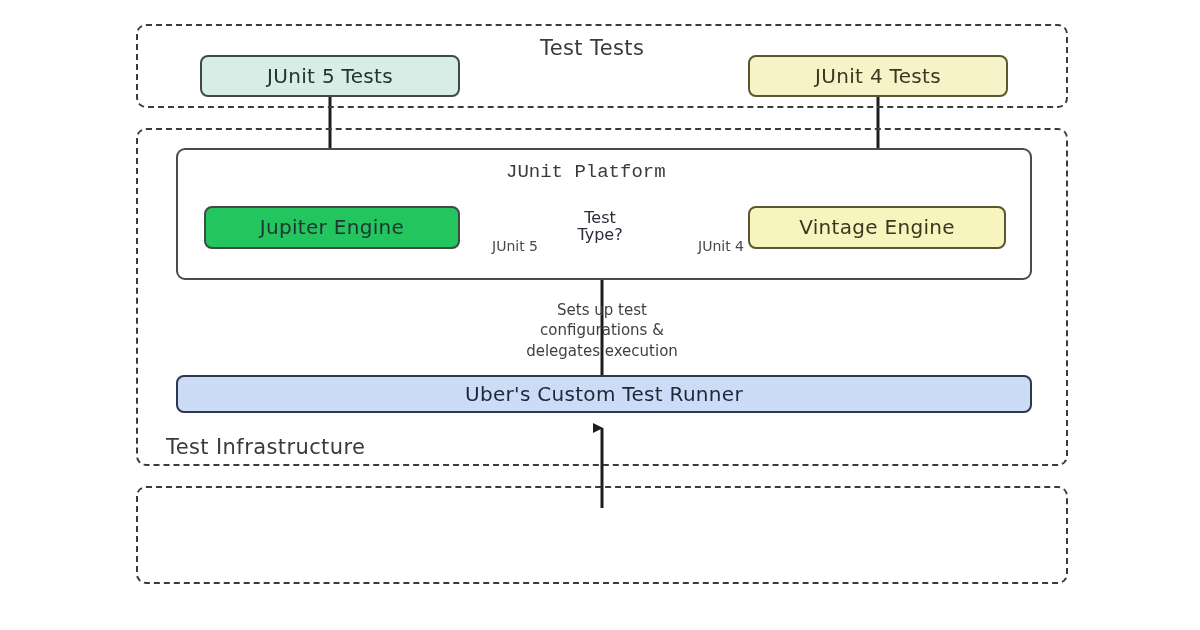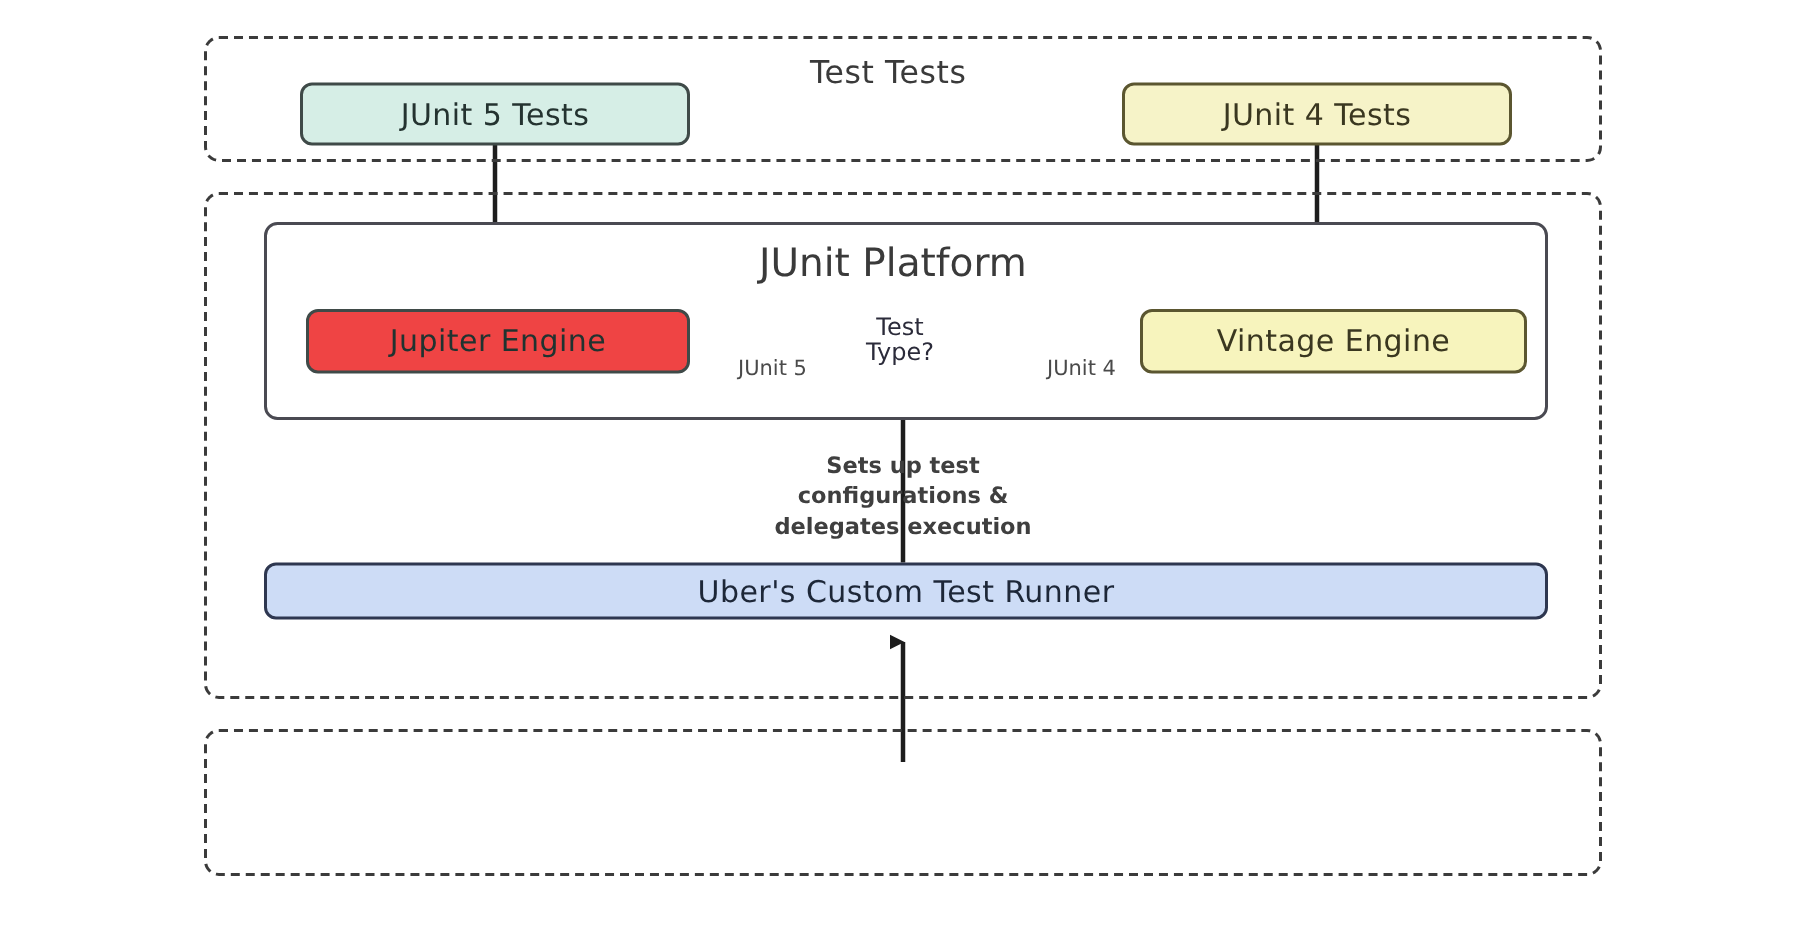--- a/index.html
+++ b/index.html
@@ -43,40 +43,41 @@
   .subgraph {
     position: absolute;
     border: 2.5px solid #4a4a52;
     border-radius: 9px;
     box-sizing: border-box;
     background: #ffffff;
   }
   .subgraph-title {
     position: absolute;
     color: #3a3a3a;
-    font-size: 26px;
+    font-size: 19px;
     white-space: nowrap;
+    font-family: Liberation Mono, monospace;
   }
   
   .node {
     position: absolute;
     box-sizing: border-box;
     border-radius: 8px;
     display: flex;
     align-items: center;
     justify-content: center;
     text-align: center;
     font-size: 20px;
     letter-spacing: 0.3px;
     line-height: 1.15;
   }
   .node-mint   { background: #d6eee6; border: 2.5px solid #3f4a48; color: #243330; }
-  .node-aqua   { background: #ef4444; border: 2.5px solid #3f4a48; color: #1f3330; }
+  .node-aqua   { background: #22c55e; border: 2.5px solid #3f4a48; color: #1f3330; }
   .node-cream  { background: #f6f3c8; border: 2.5px solid #5b5630; color: #3a3720; }
-  .node-yellow { background: #f7f4bd; border: 2.5px solid #5b5630; color: #3a3720; margin-left: 12px; }
+  .node-yellow { background: #f7f4bd; border: 2.5px solid #5b5630; color: #3a3720; }
   .node-blue   { background: #cddcf6; border: 2.5px solid #2e3750; color: #1d2738; }
   .node-green  { background: #cdeccb; border: 2.5px solid #2f5530; color: #1e3a20; }
   
   .diamond-wrap {
     position: absolute;
     display: flex;
     align-items: center;
     justify-content: center;
   }
   .diamond-label {
@@ -145,41 +146,42 @@
 
   <div class="node node-mint" style="left:200px; top:55px; width:260px; height:42px;">
     <span>JUnit 5 Tests</span>
   </div>
 
   <div class="node node-cream" style="left:748px; top:55px; width:260px; height:42px;">
     <span>JUnit 4 Tests</span>
   </div>
 
   <div class="group" style="left:136px; top:128px; width:932px; height:338px;"></div>
+  <div class="group-title" style="left:166px; top:435px;">Test Infrastructure</div>
 
   <div class="subgraph" style="left:176px; top:148px; width:856px; height:132px;"></div>
   <div class="subgraph-title" style="left:506px; top:161px;">JUnit Platform</div>
 
   <div class="node node-aqua" style="left:204px; top:206px; width:256px; height:43px;">
     <span>Jupiter Engine</span>
   </div>
 
   <div class="node node-yellow" style="left:748px; top:206px; width:258px; height:43px;">
     <span>Vintage Engine</span>
   </div>
 
   <div class="diamond-wrap" style="left:546px; top:194px; width:108px; height:66px;">
     <span class="diamond-label">Test
 Type?</span>
   </div>
 
   <div class="edge-label" style="left:492px; top:238px;">JUnit 5</div>
   <div class="edge-label" style="left:658px; top:238px;margin-left:40px;">JUnit 4</div>
 
-  <div class="note-label" style="left:482px; top:300px; width:240px;font-weight:bold;">Sets up test
+  <div class="note-label" style="left:482px; top:300px; width:240px;">Sets up test
 configurations &amp;
 delegates execution</div>
 
   <div class="node node-blue" style="left:176px; top:375px; width:856px; height:38px;">
     <span>Uber's Custom Test Runner</span>
   </div>
 
   <div class="group" style="left:136px; top:486px; width:932px; height:98px;"></div>
 
 

